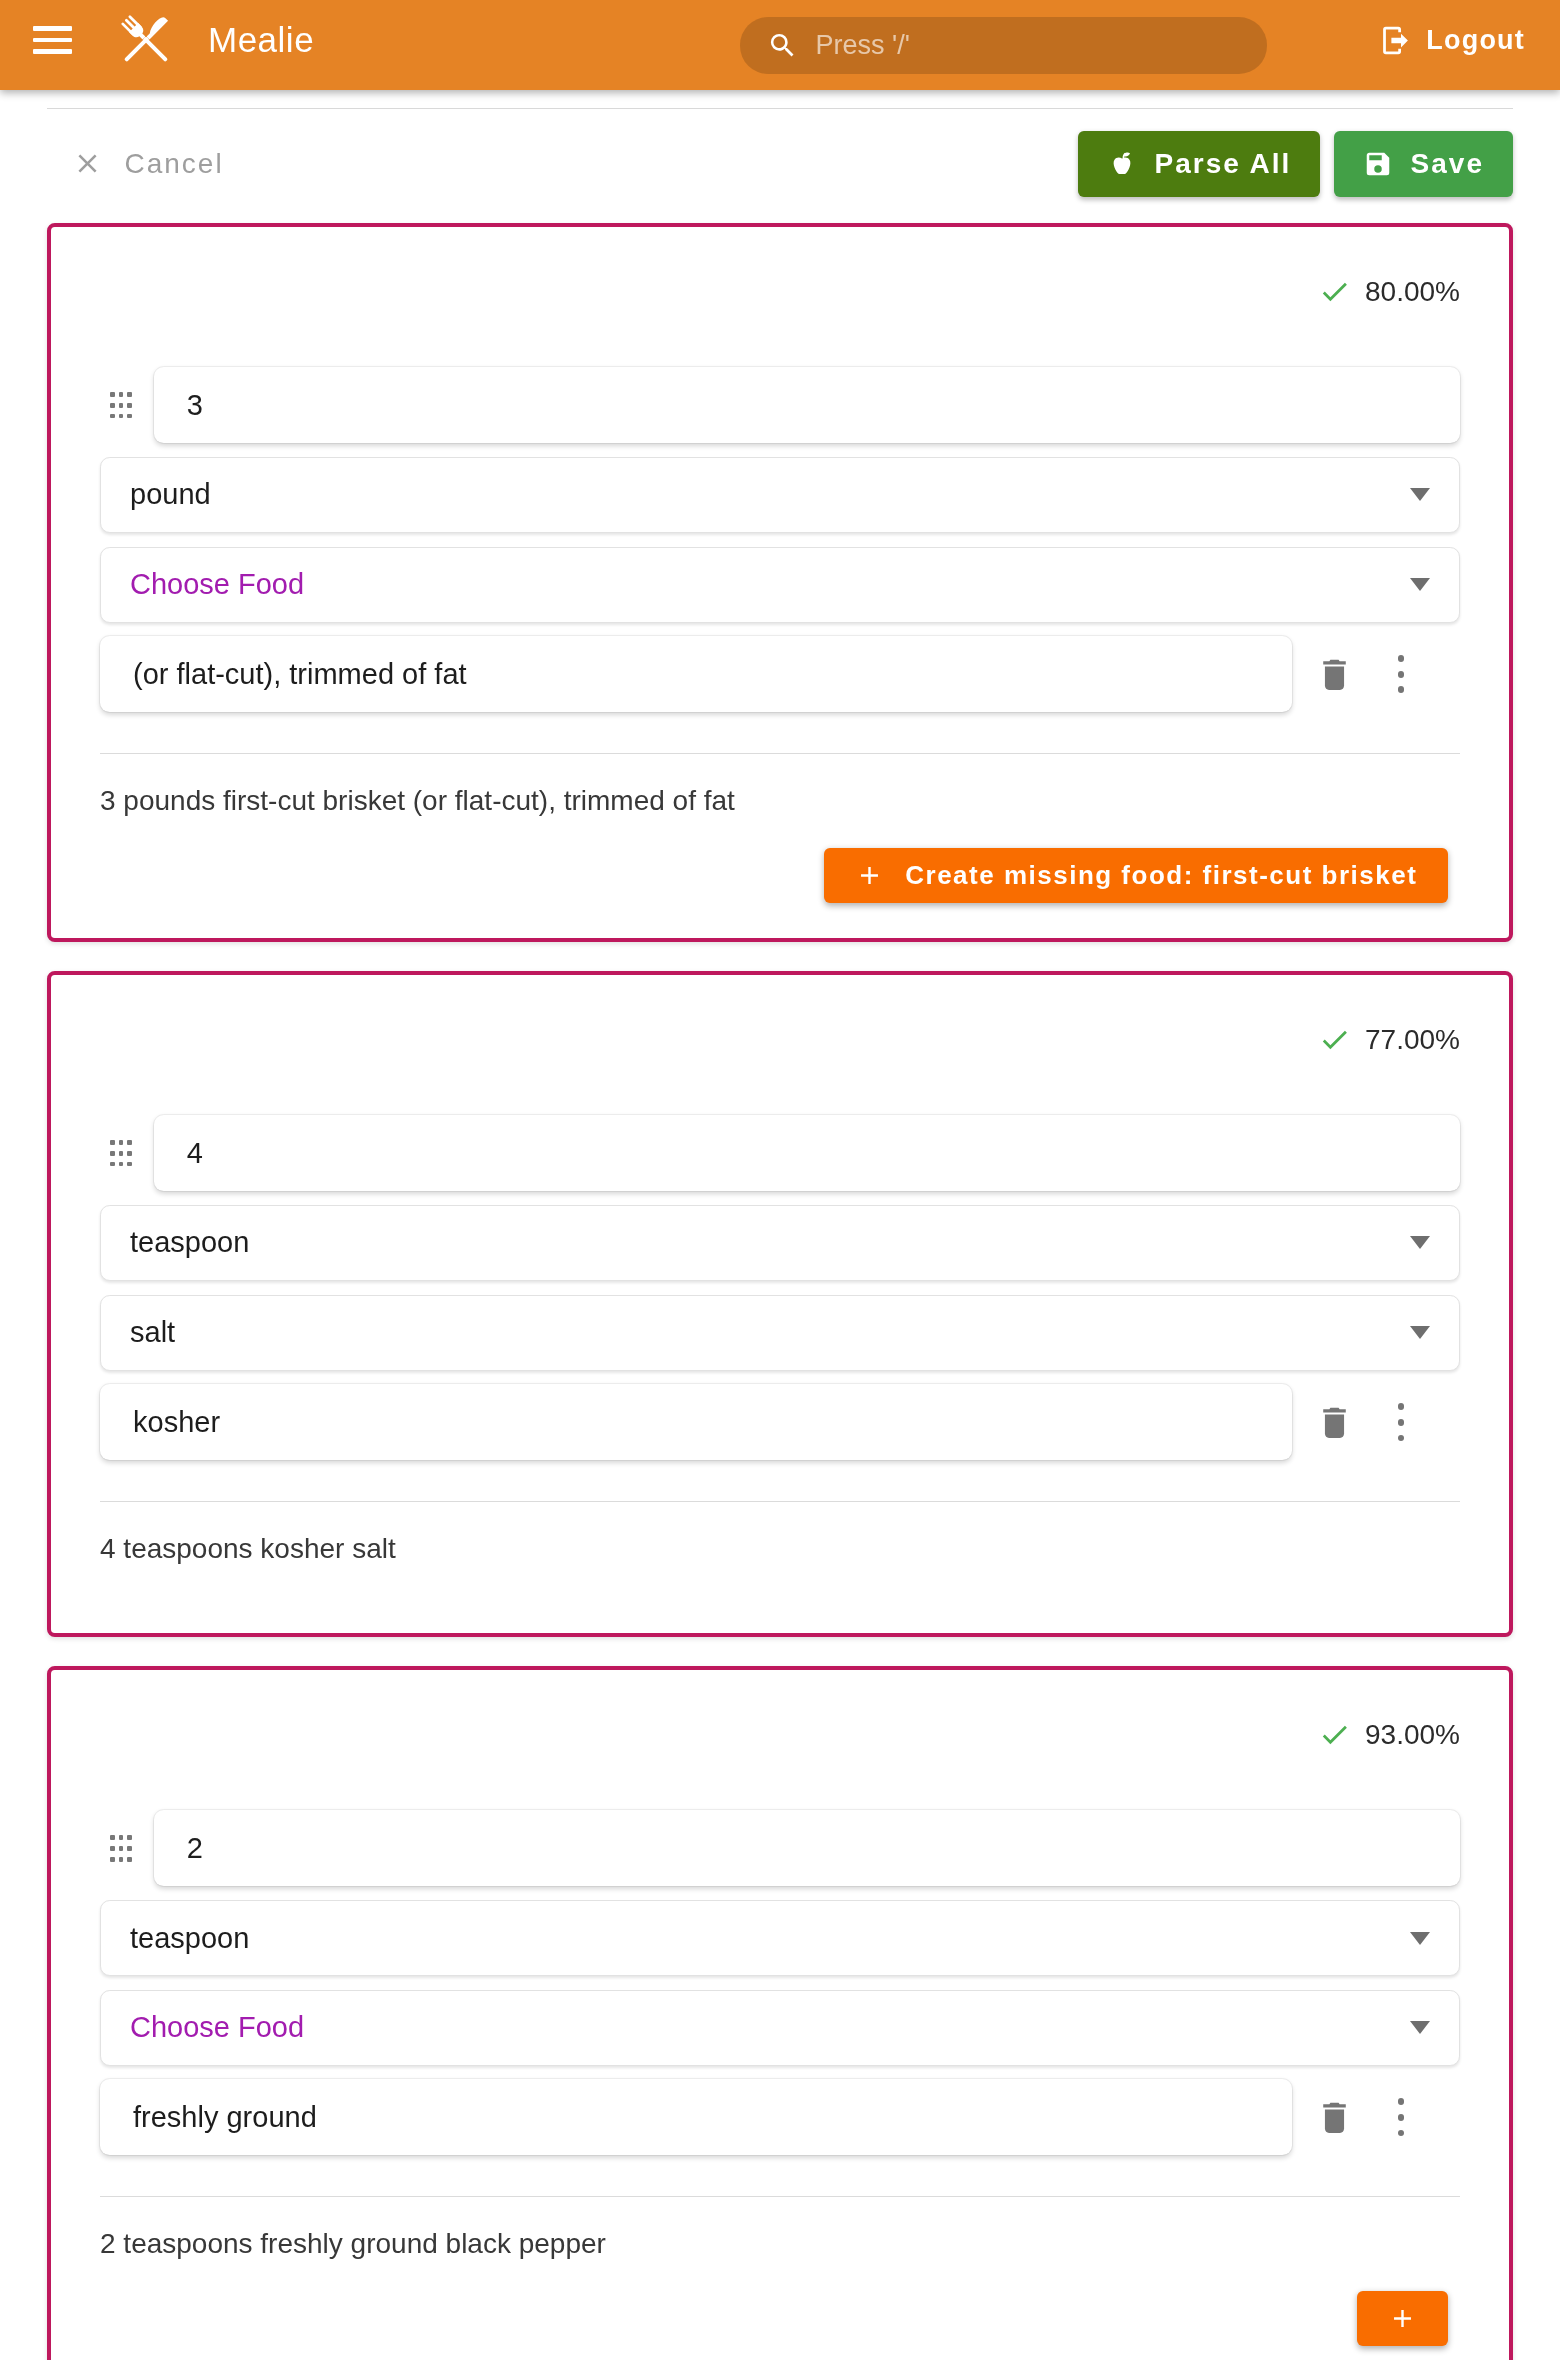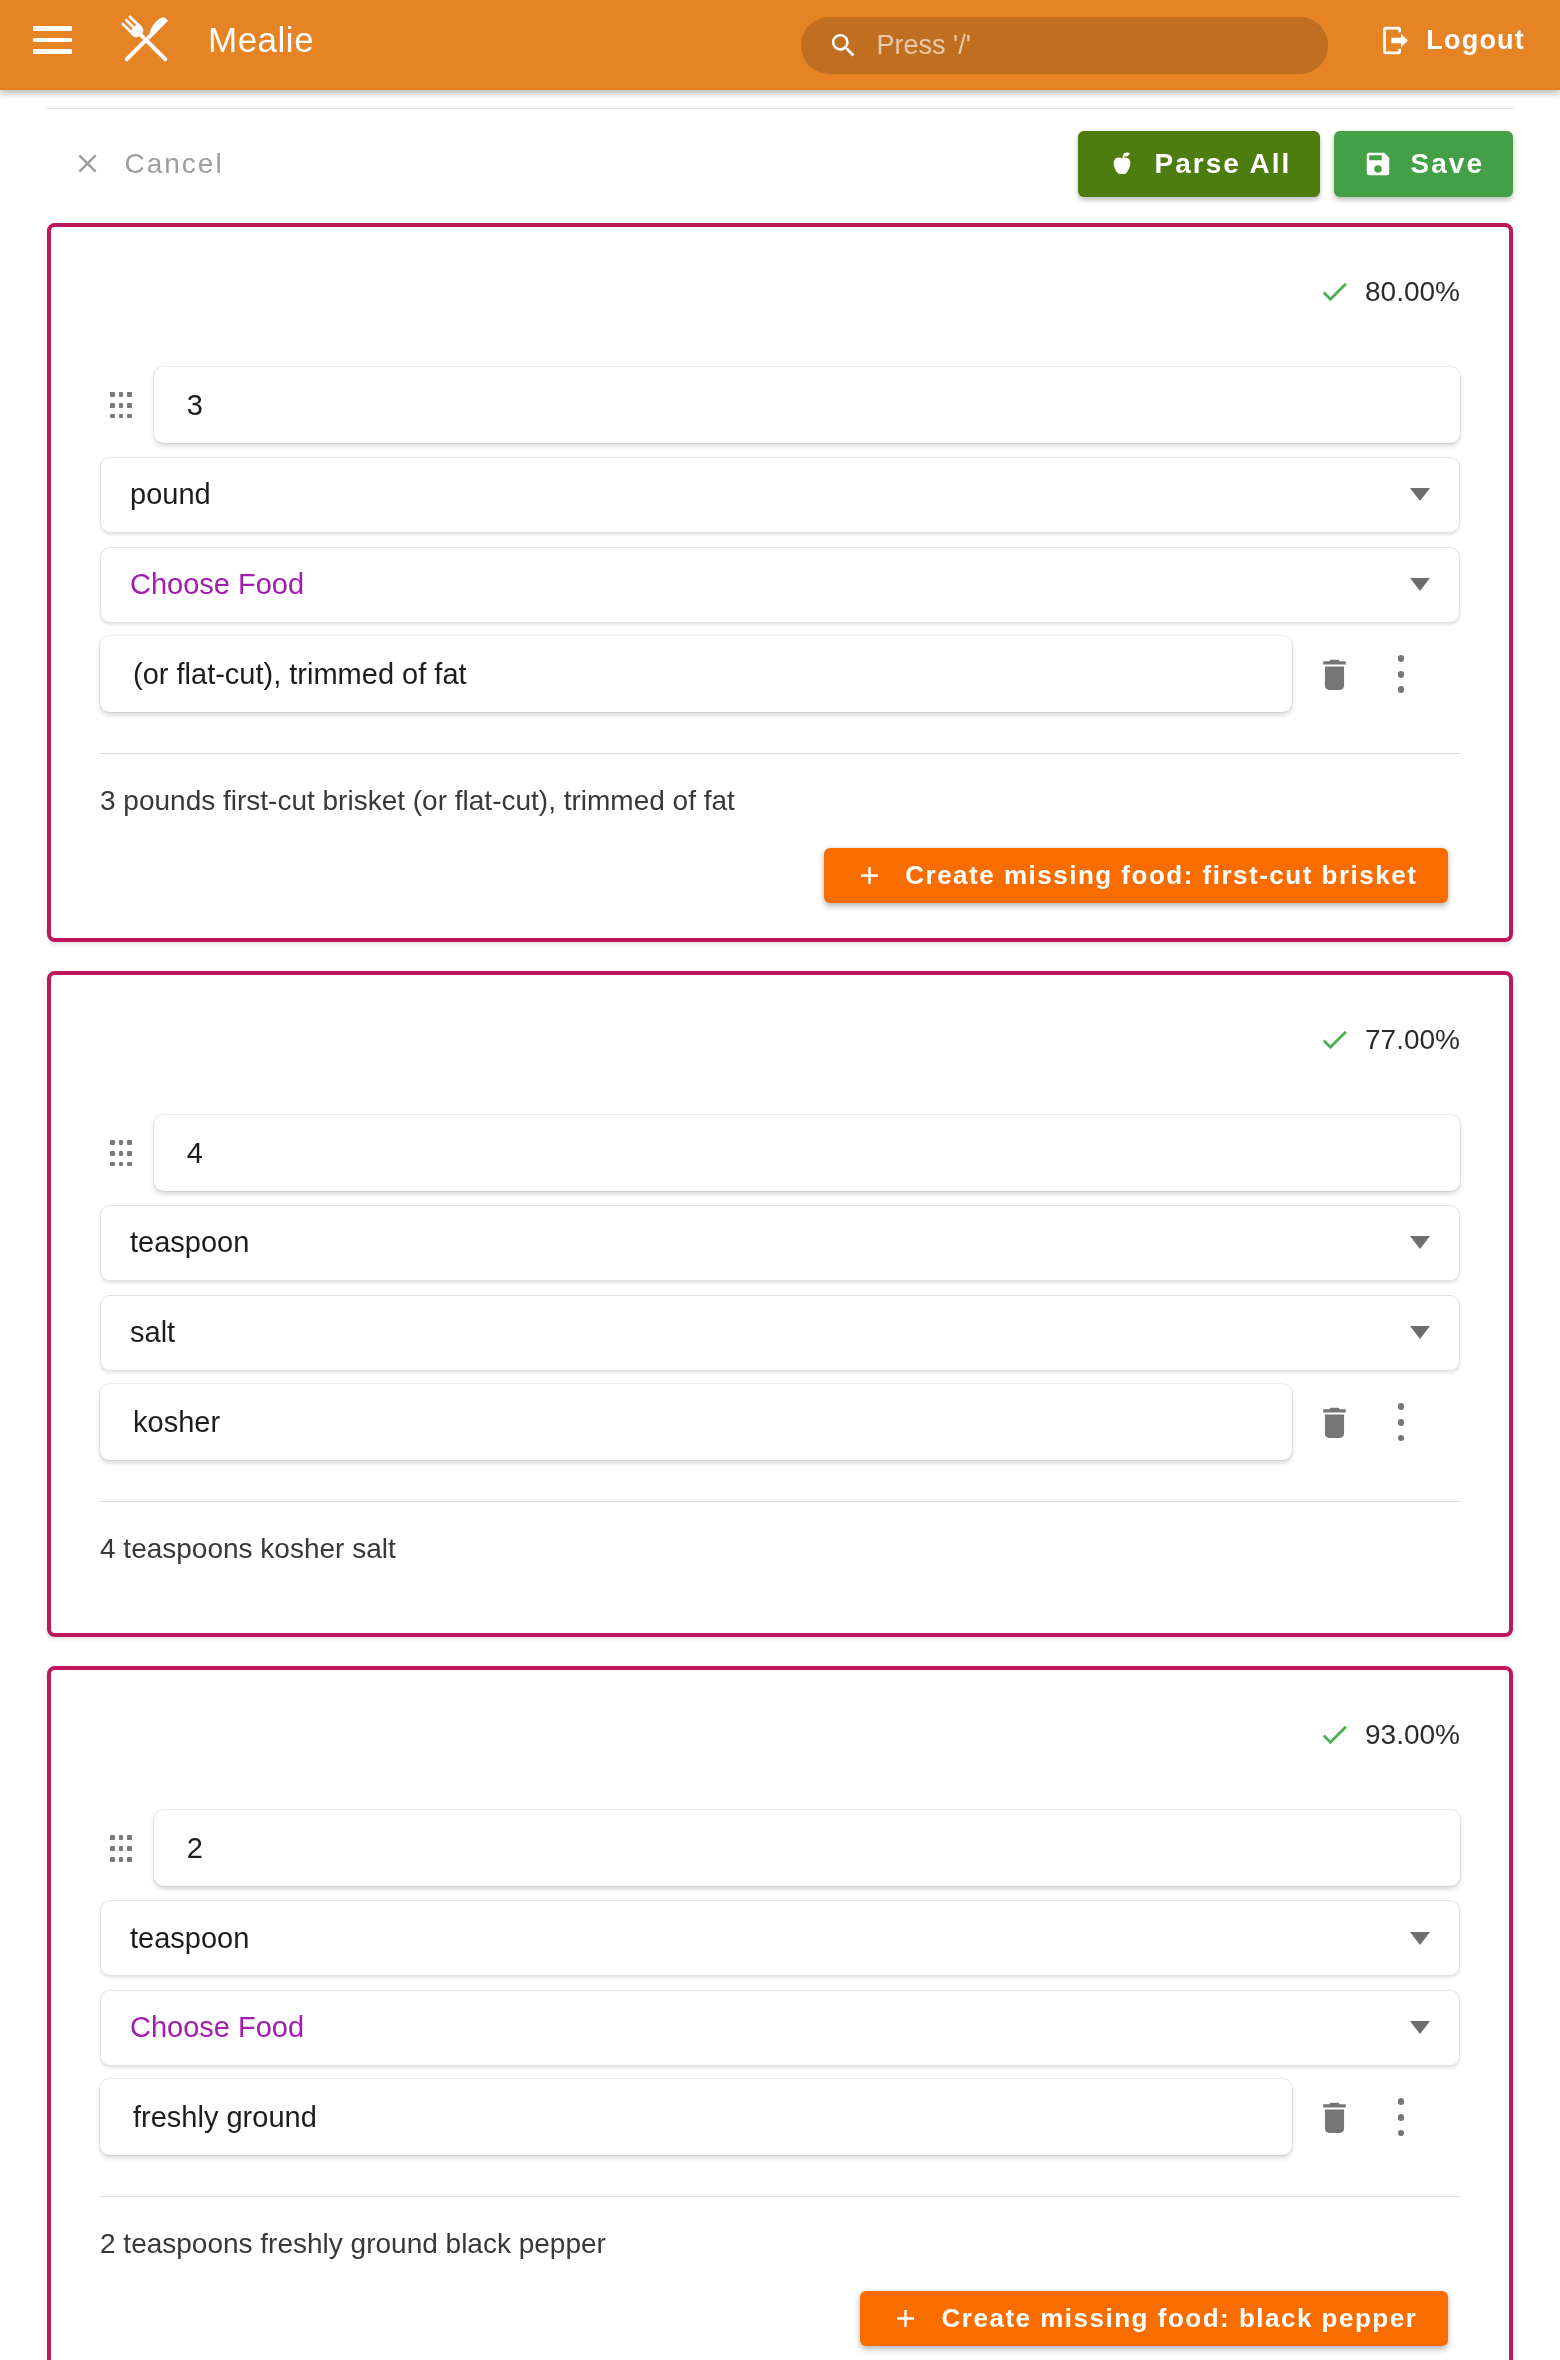--- a/index.html
+++ b/index.html
@@ -9,21 +9,21 @@
   
   .app-header { position: relative; height: 90px; background: #E58325;
     display: flex; align-items: center; padding: 0 35px 10px 33px;
     box-shadow: 0 2.9px 7.8px rgba(0,0,0,0.30); }
   .hamburger { width: 39px; display: flex; flex-direction: column; gap: 6.8px;
     cursor: pointer; margin-right: 39px; }
   .hamburger span { display: block; height: 4.9px; background: #fff; border-radius: 1px; }
   .logo-icon { width: 70px; height: 70px; margin-right: 27px; display: flex;
     align-items: center; justify-content: center; }
   .app-title { color: #fff; font-size: 35px; font-weight: 500; letter-spacing: 0.5px; }
-  .search-bar { position: absolute; left: 801px; top: 16.6px; width: 527px; height: 57px;
+  .search-bar { position: absolute; left: 740px; top: 16.6px; width: 527px; height: 57px;
     border-radius: 28px; background: rgba(0,0,0,0.16); display: flex; align-items: center;
     padding: 0 27px; gap: 17.6px; cursor: text; }
   .search-placeholder { color: rgba(255,255,255,0.62); font-size: 27px; }
   .logout-button { margin-left: auto; display: flex; align-items: center; gap: 14.6px;
     color: #fff; font-size: 27px; font-weight: 700; letter-spacing: 1.2px; cursor: pointer; }
 
   
   .top-divider { height: 1px; background: #d9d9d9; margin: 17.6px 47px 0; }
   .toolbar { display: flex; align-items: center; margin: 15.6px 47px 0; height: 79px; }
   .cancel-button { display: flex; align-items: center; gap: 21.5px; color: #9E9E9E;
@@ -344,18 +344,17 @@
 
     <p class="original-text">2 teaspoons freshly ground black pepper</p>
 
     <div class="create-row">
       <button class="create-btn">
         <span style="display:inline-flex;">
           <svg width="29" height="29" viewBox="0 0 24 24" fill="#ffffff">
             <path d="M19,13H13V19H11V13H5V11H11V5H13V11H19V13Z"></path>
           </svg>
         </span>
-        <span>Create missing food: black pepper</span>
       </button>
     </div>
   </section>
 </main>
 
 
 </body></html>

